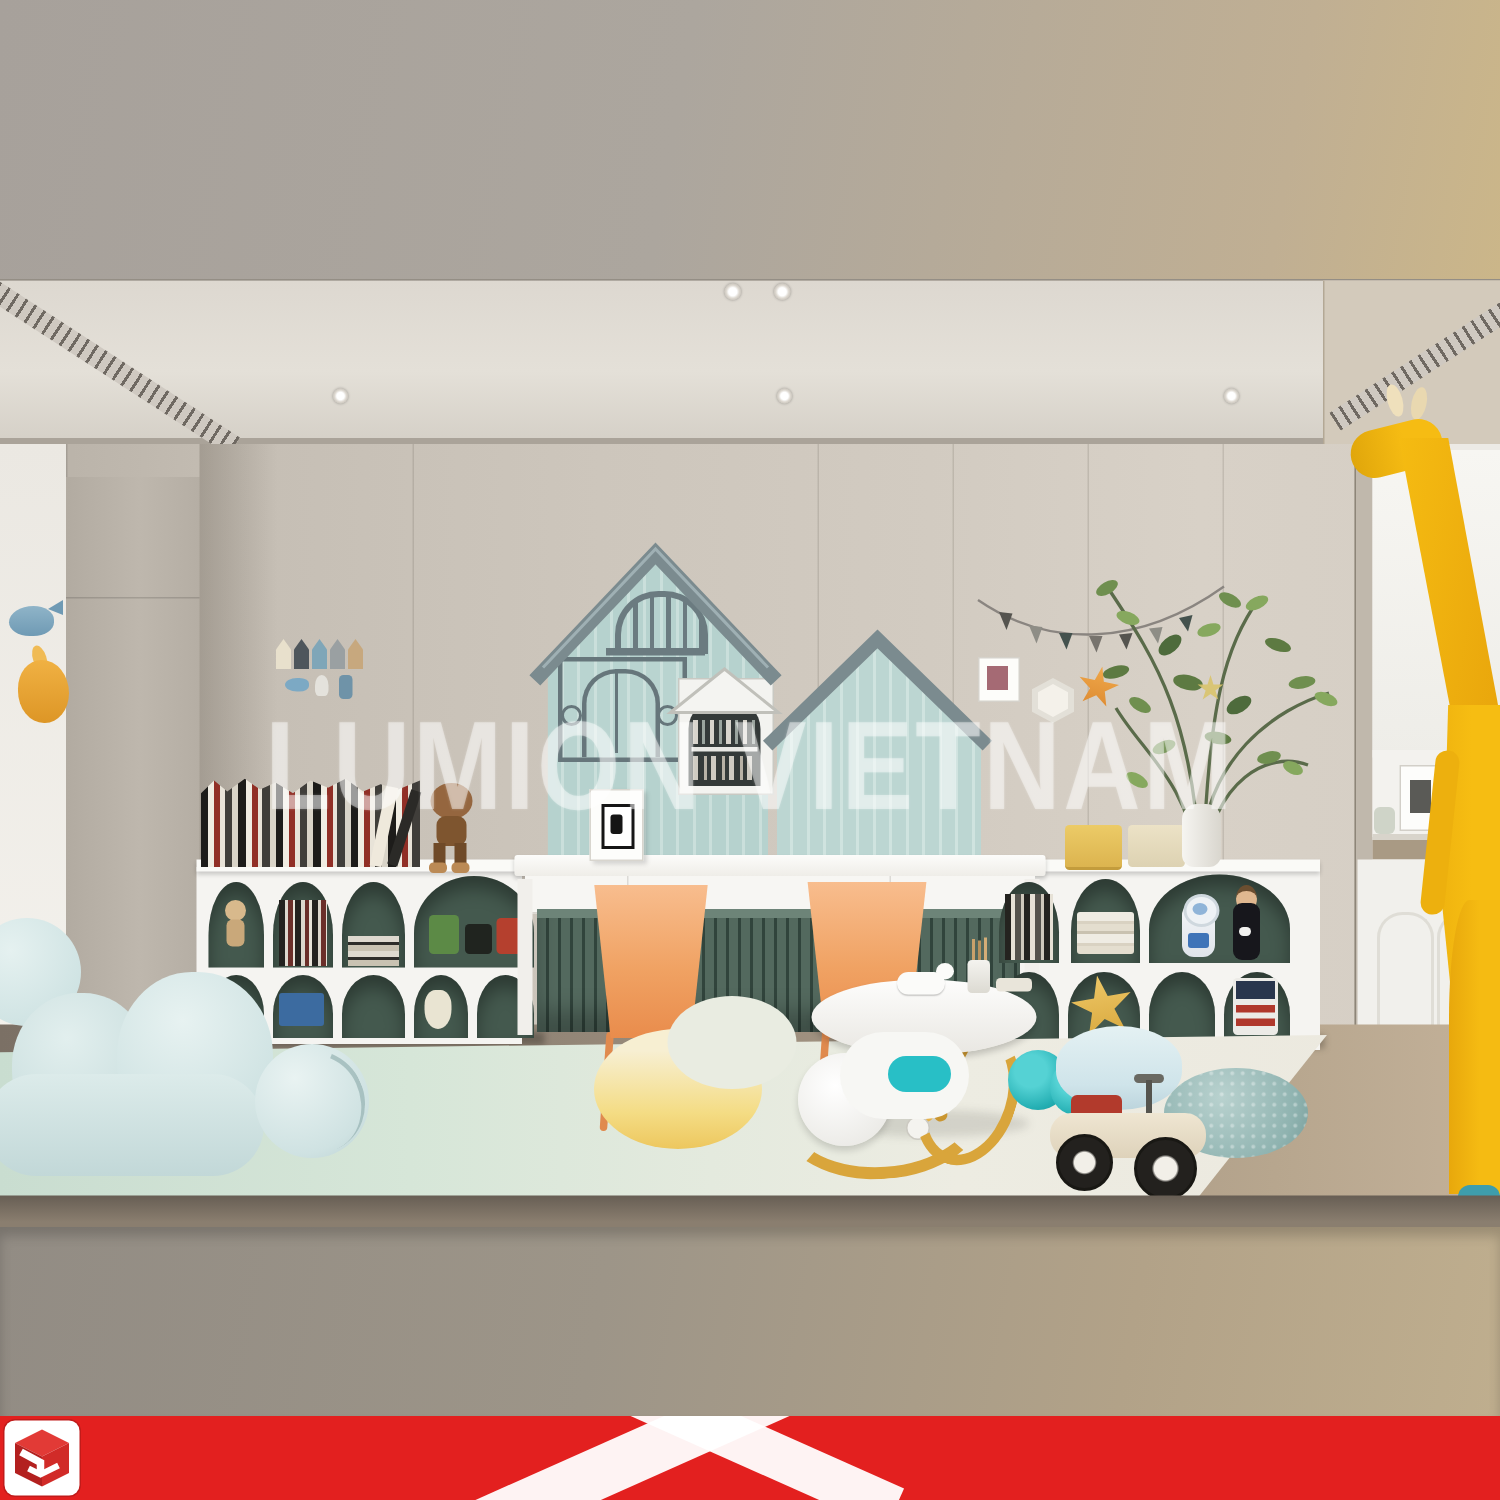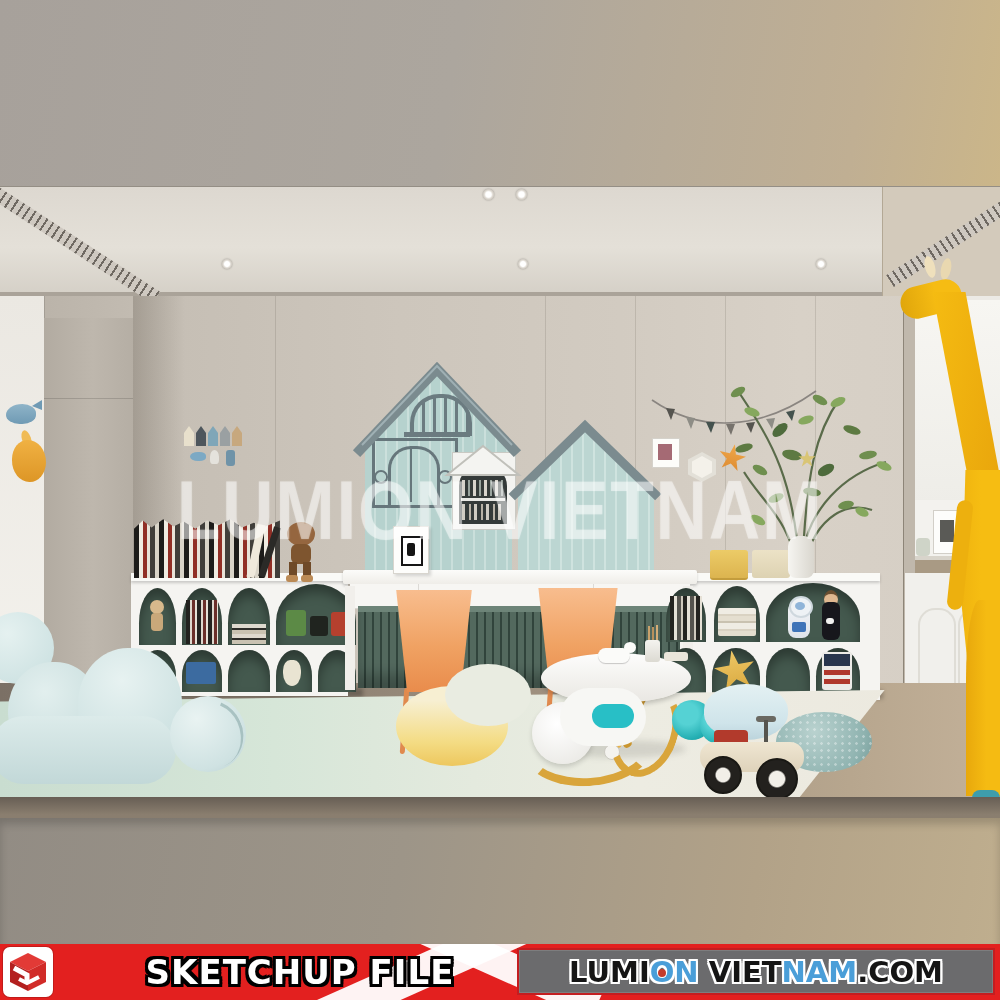--- a/index.html
+++ b/index.html
@@ -390,19 +390,15 @@
     <div class="stripe" style="left:300px;top:-16px;width:310px;height:30px;transform:rotate(24deg);"></div>
     <div class="logo-tile">
       <svg width="44" height="44" viewBox="0 0 44 44" style="position:absolute;left:3px;top:3px;">
         <polygon points="22,3 40,12 22,21 4,12" fill="#e23a36"></polygon>
         <polygon points="4,12 22,21 22,41 4,32" fill="#b3201f"></polygon>
         <polygon points="40,12 22,21 22,41 40,32" fill="#d12b28"></polygon>
         <polyline points="8,18 21,25 21,33" fill="none" stroke="#ffffff" stroke-width="5"></polyline>
         <polyline points="13,29 21,33 33,27" fill="none" stroke="#ffffff" stroke-width="4"></polyline>
       </svg>
     </div>
-    <div class="sk-label">SKETCHUP FILE</div>
-    <div class="site-panel">
-      <div class="site-label"><span class="seg dark">LUMI</span><span class="seg blue o-dot">O</span><span class="seg blue">N</span><span class="seg dark"> VIET</span><span class="seg blue">NAM</span><span class="seg dark">.COM</span></div>
-    </div>
   </div>
 
 </div>
 
 </body></html>

